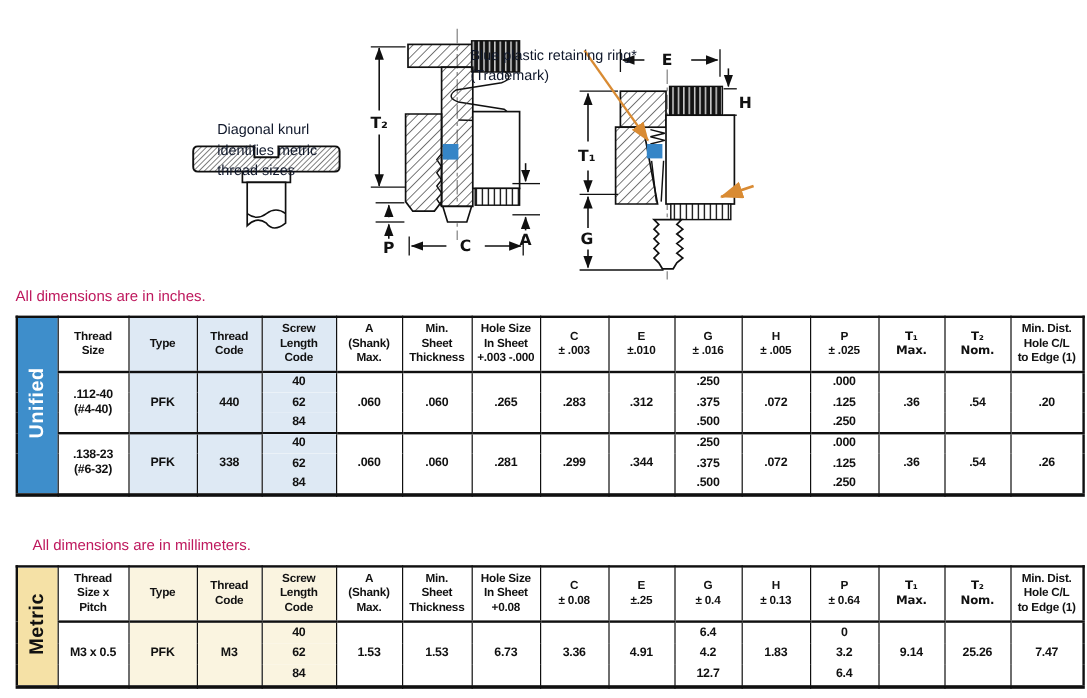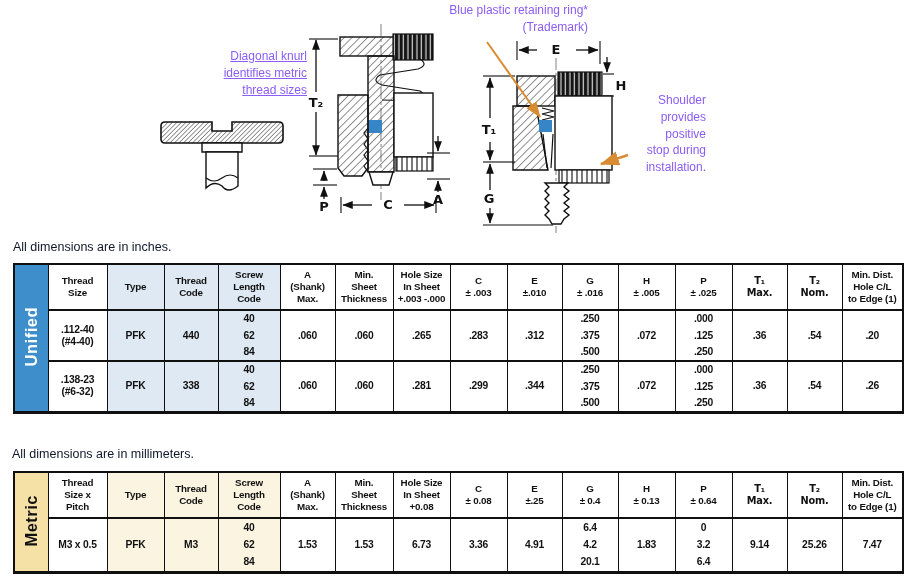--- a/index.html
+++ b/index.html
@@ -4,37 +4,37 @@
 <style>
   html,body { margin:0; padding:0; background:#fff; }
   #page {
     position:relative; width:906px; height:582px; background:#fff;
     font-family:"Liberation Sans","DejaVu Sans",sans-serif; color:#111;
     overflow:hidden;
   }
   
   #diagram-svg { position:absolute; left:0; top:0; }
   .anno {
-    position:absolute; text-align:right; white-space:pre-line;
-    font-size:12px; line-height:1.4; color:#8b5cf6;
+    position:absolute; text-align:left; white-space:pre-line;
+    font-size:12px; line-height:1.4; color:#0f172a;margin-top:36px;
   }
   .dimtext { font:bold 13px "DejaVu Sans","Liberation Sans",sans-serif; fill:#111; text-anchor:middle; }
   .outline { fill:#fff; stroke:#101010; stroke-width:1.4; }
   .hfill  { fill:url(#h1); stroke:#101010; stroke-width:1.4; }
   .kfill  { fill:url(#hk); stroke:#101010; stroke-width:1.6; }
   .bknurl { fill:url(#bk); stroke:#101010; stroke-width:1.2; }
   .ribs   { fill:url(#rb); stroke:#101010; stroke-width:1.2; }
   .dim    { stroke:#101010; stroke-width:1.3; fill:none; }
   .ext    { stroke:#101010; stroke-width:1.1; fill:none; }
   .cl     { stroke:#808080; stroke-width:1; stroke-dasharray:12 3 3 3; fill:none; }
   .thin   { stroke:#101010; stroke-width:1.2; fill:none; }
   .ring   { fill:var(--ring_blue); }
   .orange { stroke:var(--callout_orange); fill:none; }
   
-  .note { position:absolute; font-size:12.5px; color:#0f172a; }
+  .note { position:absolute; font-size:12.5px; color:#be185d; }
   
   .dt {
     position:absolute; border-collapse:collapse; table-layout:fixed; width:889px;
     border:2.2px solid #101010; border-bottom-width:3px;
   }
   .dt th, .dt td {
     border:1.5px solid #101010; text-align:center; vertical-align:middle;
     white-space:pre-line; padding:0 1px; font-weight:bold; letter-spacing:-0.2px;
     overflow:hidden;
   }
@@ -179,31 +179,26 @@
       <line class="dim" x1="490" y1="208" x2="490" y2="223" marker-end="url(#ab)"></line>
       <text class="dimtext" x="489" y="203">G</text>
 
       <line class="orange" stroke-width="2" marker-end="url(#ab)" x1="487" y1="42" x2="540" y2="117"></line>
       <line class="orange" stroke-width="2.4" marker-end="url(#ab)" x1="628" y1="155" x2="601" y2="164"></line>
     </g>
   </svg>
 
   <div class="anno" style="left:392px; top:2px; width:196px;">Blue plastic retaining ring*
 (Trademark)</div>
-  <div class="anno" style="left:181px; top:48px; width:126px;text-decoration:underline;">Diagonal knurl
+  <div class="anno" style="left:181px; top:64px; width:126px;">Diagonal knurl
 identifies metric
 thread sizes</div>
-  <div class="anno" style="left:610px; top:92px; width:96px;">Shoulder
-provides
-positive
-stop during
-installation.</div>
 
   <div class="note" style="left:13px; top:240px;">All dimensions are in inches.</div>
-  <div class="note" style="left:12px; top:447px;">All dimensions are in millimeters.</div>
+  <div class="note" style="left:27px; top:447px;">All dimensions are in millimeters.</div>
 
   <table class="dt u" style="left:13px; top:263px;">
     <colgroup>
       <col style="width:34px">
         <col style="width:59px">
         <col style="width:57px">
         <col style="width:54px">
       <col style="width:62px">
         <col style="width:55px">
         <col style="width:58px">
@@ -391,19 +386,19 @@
         <td rowspan="3">25.26</td>
         <td rowspan="3">7.47</td>
       </tr>
       <tr class="sub">
         <td class="tint nb">62</td>
         <td class="nb">4.2</td>
         <td class="nb">3.2</td>
       </tr>
       <tr class="sub">
         <td class="tint">84</td>
-        <td>20.1</td>
+        <td>12.7</td>
         <td>6.4</td>
       </tr>
     </tbody>
   </table>
 
 </div>
 
 </body></html>

